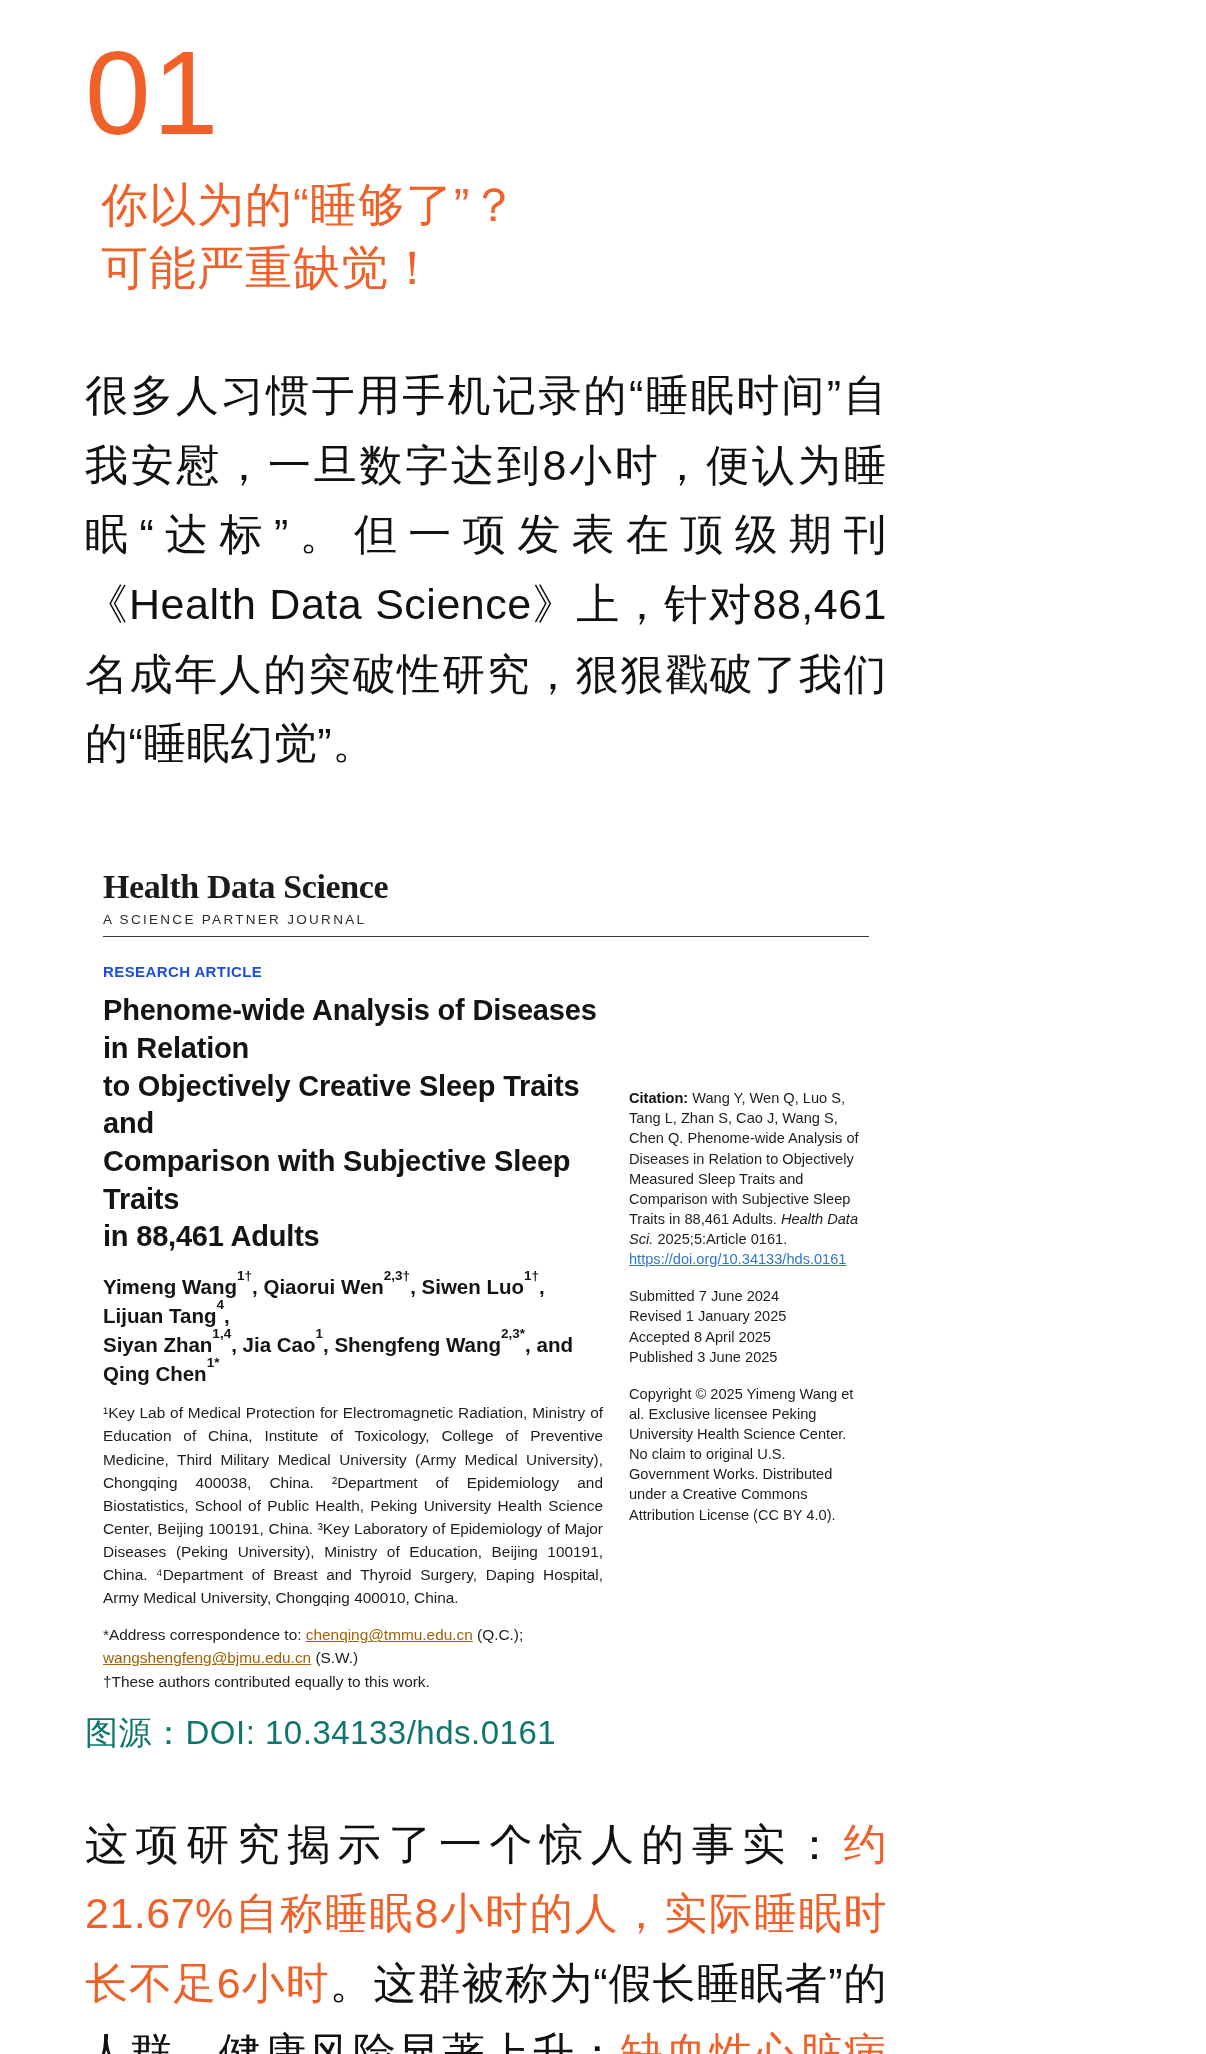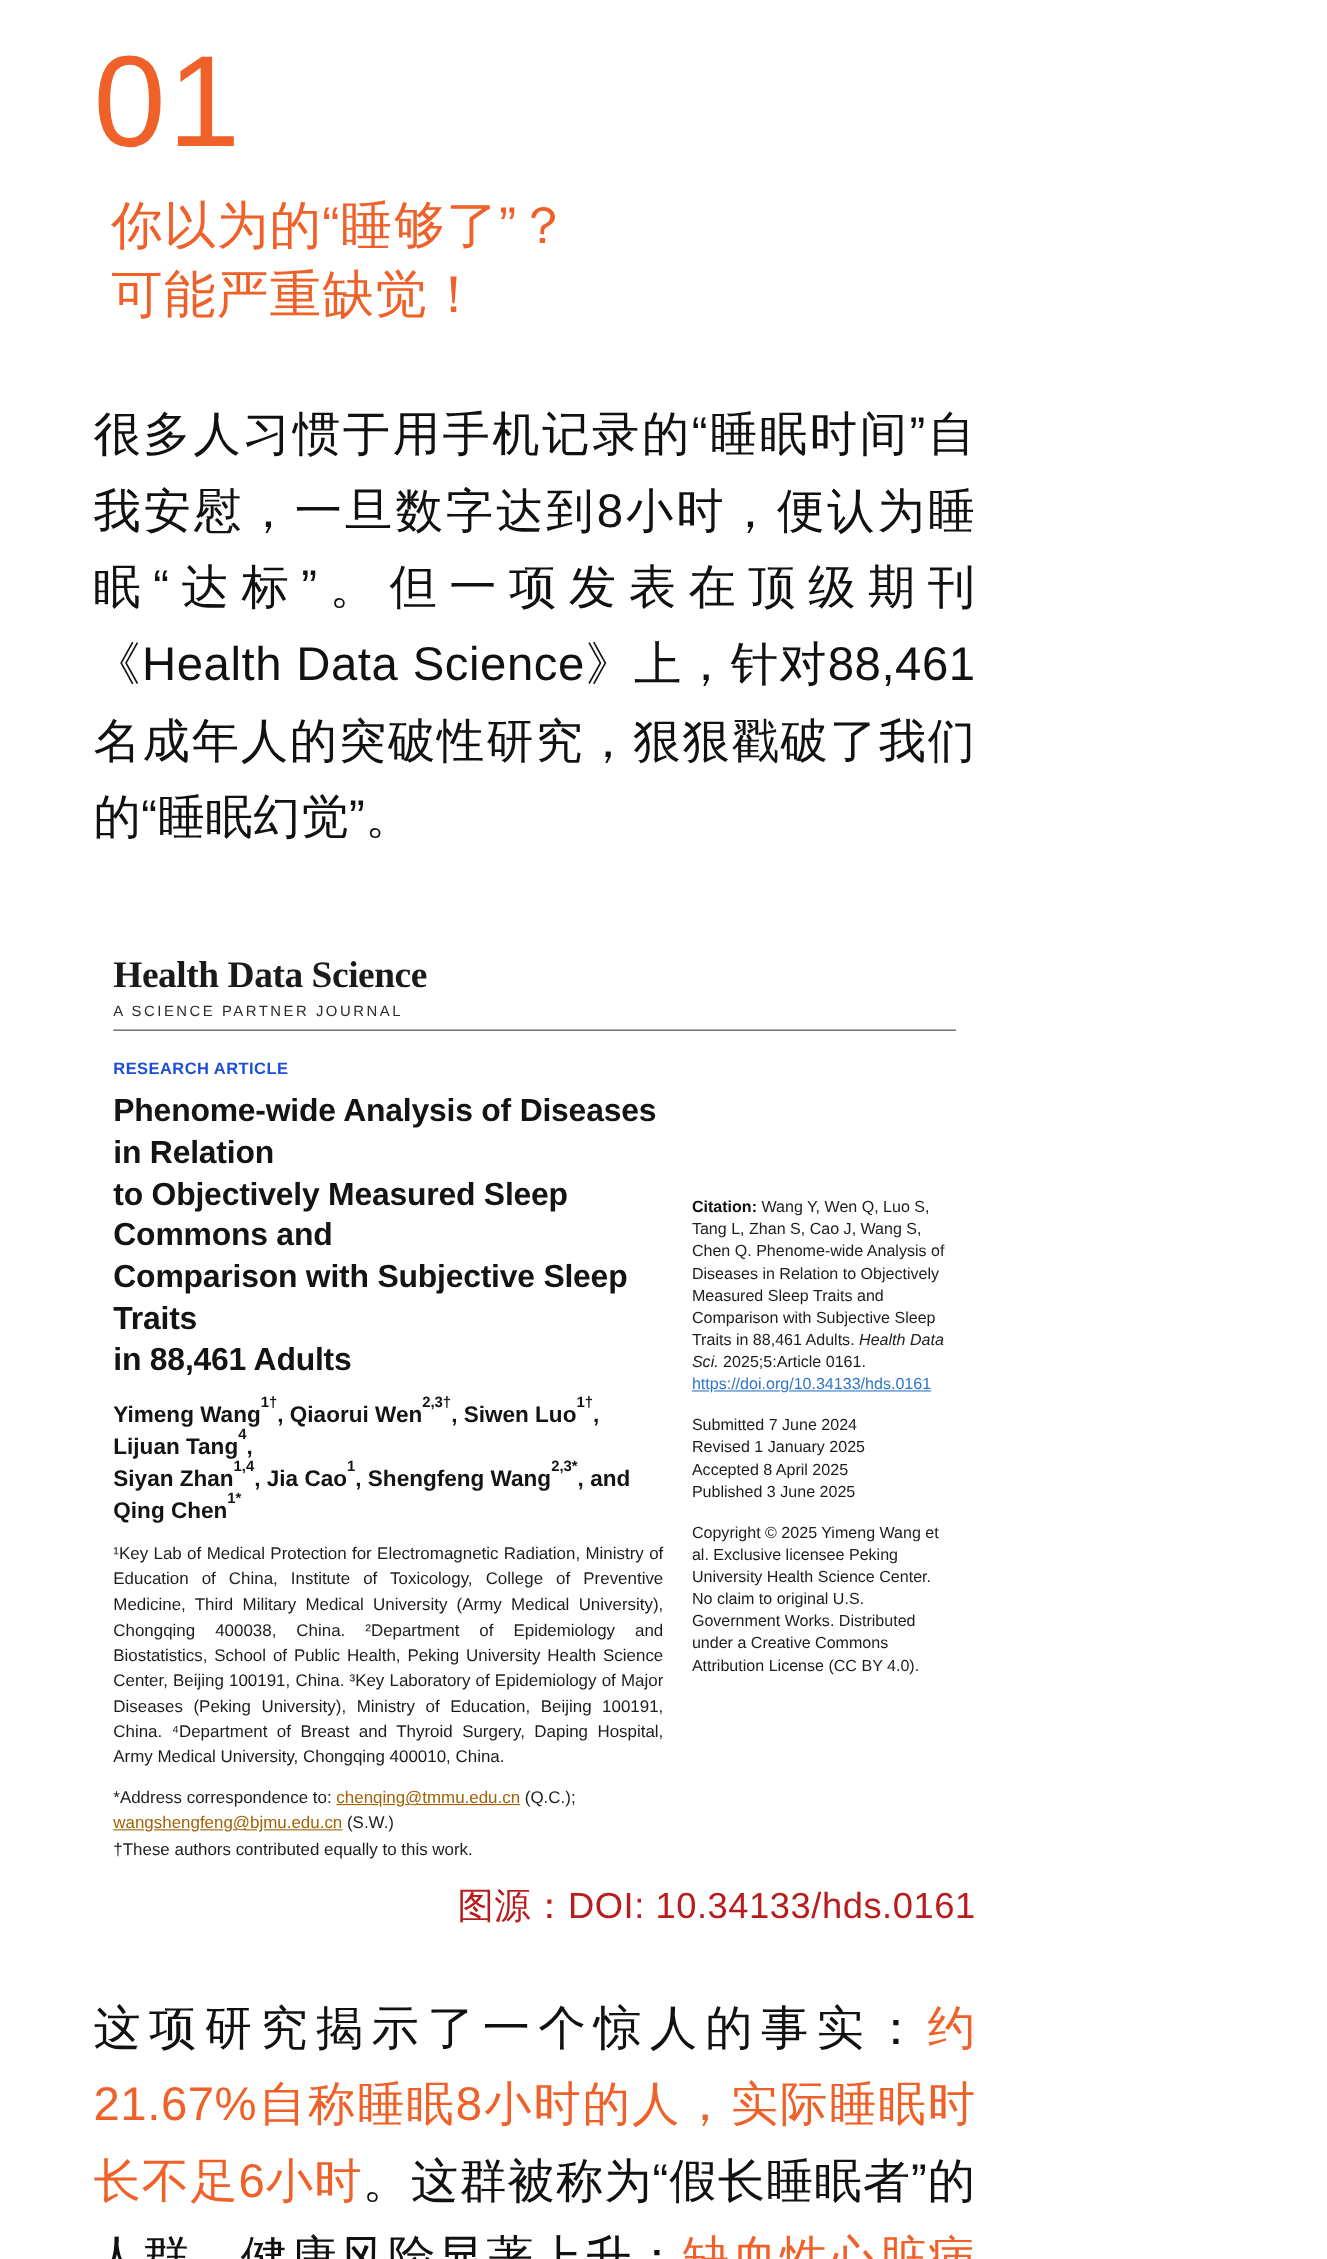--- a/index.html
+++ b/index.html
@@ -170,22 +170,22 @@
   .cite-block .link {
     color: #2f76c8;
   }
   .cite-block em {
     font-style: italic;
   }
   .cite-group {
     margin-top: 17px;
   }
   .source-caption {
-    text-align: right;
-    color: #b91c1c;
+    text-align: left;
+    color: #0f766e;
     font-size: 33px;
     letter-spacing: 0.5px;
     margin: 18px 0 54px 0;
   }
 </style>
 </head>
 <body>
 
 <div class="page">
 
@@ -206,21 +206,21 @@
     </div>
     <div class="masthead-rule"></div>
 
     <div class="article-type">RESEARCH ARTICLE</div>
 
     <div class="article-body">
       <div class="article-left">
 
         <div class="article-title">
           <span class="line">Phenome-wide Analysis of Diseases in Relation</span>
-          <span class="line">to Objectively Measured Sleep Commons and</span>
+          <span class="line">to Objectively Creative Sleep Traits and</span>
           <span class="line">Comparison with Subjective Sleep Traits</span>
           <span class="line">in 88,461 Adults</span>
         </div>
 
         <div class="article-authors">
           <span class="line" id="authors-line-1">Yimeng Wang<sup>1†</sup>, Qiaorui Wen<sup>2,3†</sup>, Siwen Luo<sup>1†</sup>, Lijuan Tang<sup>4</sup>,</span>
           <span class="line" id="authors-line-2">Siyan Zhan<sup>1,4</sup>, Jia Cao<sup>1</sup>, Shengfeng Wang<sup>2,3*</sup>, and Qing Chen<sup>1*</sup></span>
         </div>
 
         <div class="affil">¹Key Lab of Medical Protection for Electromagnetic Radiation, Ministry of Education of China, Institute of Toxicology, College of Preventive Medicine, Third Military Medical University (Army Medical University), Chongqing 400038, China. ²Department of Epidemiology and Biostatistics, School of Public Health, Peking University Health Science Center, Beijing 100191, China. ³Key Laboratory of Epidemiology of Major Diseases (Peking University), Ministry of Education, Beijing 100191, China. ⁴Department of Breast and Thyroid Surgery, Daping Hospital, Army Medical University, Chongqing 400010, China.</div>

